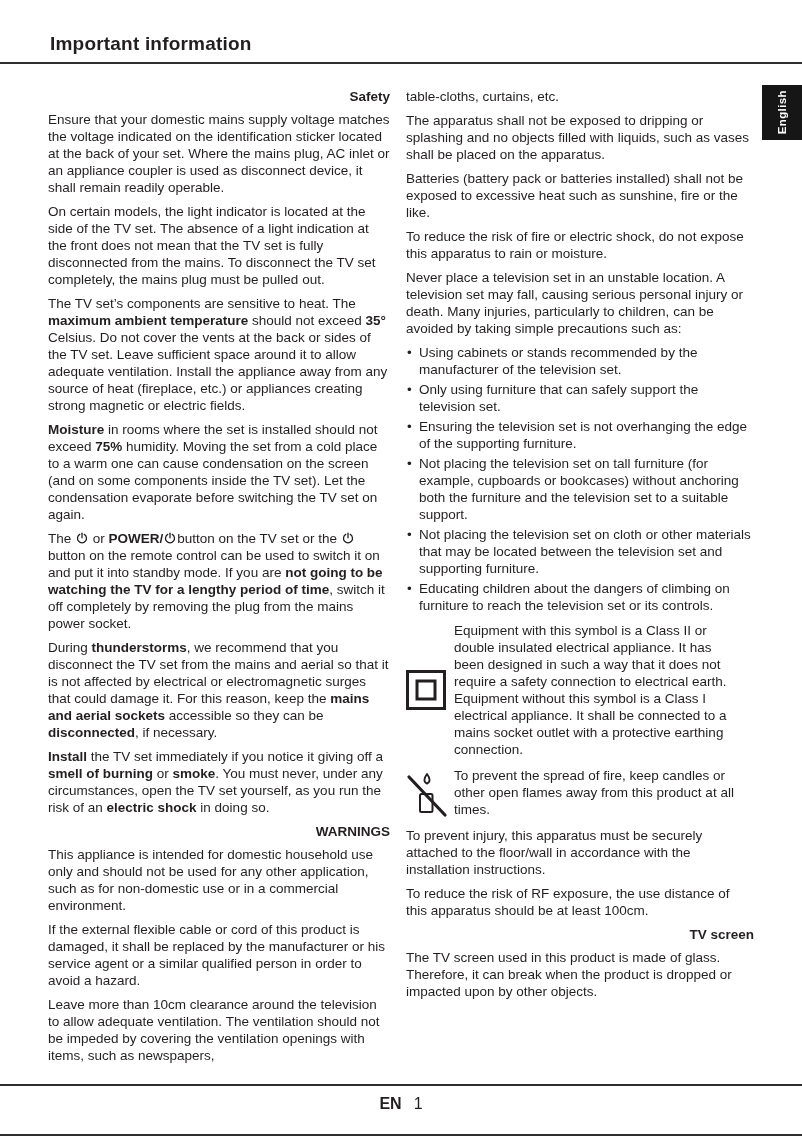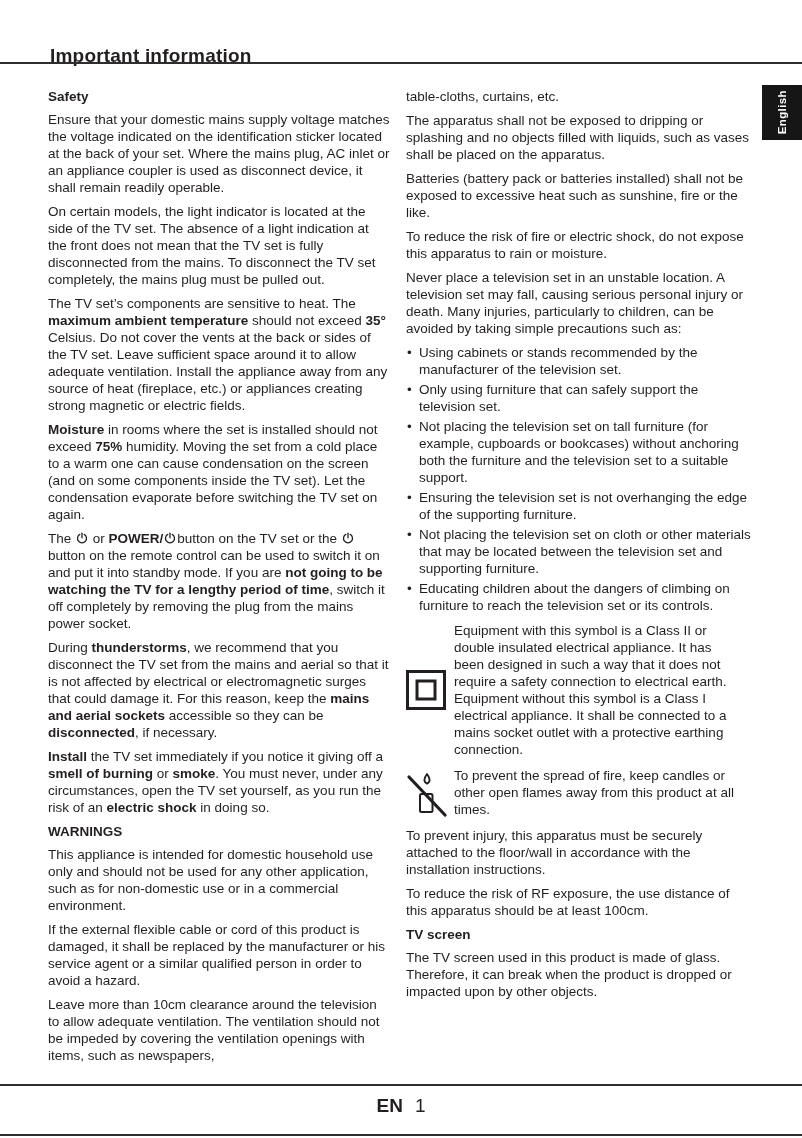--- a/index.html
+++ b/index.html
@@ -6,35 +6,35 @@
   .page {
     position:relative;
     width:802px; height:1138px;
     background:#ffffff;
     font-family:"Liberation Sans", sans-serif;
     color:#231f20;
     overflow:hidden;
     margin:0 auto;
   }
   .title {
-    position:absolute; left:50px; top:45px;
+    position:absolute; left:50px; top:33px;
     font-size:19px; font-weight:bold; letter-spacing:0.2px;
   }
   .header-rule {
     position:absolute; left:0; top:62px; width:802px; height:2px; background:#2e2e2e;
   }
   .columns {
     position:absolute; top:88px; left:48px;
     display:flex; gap:16px;
   }
   .col { font-size:13.5px; line-height:17px; }
   .col-left  { width:342px; }
   .col-right { width:348px; }
   .col p { margin:0 0 7px 0; }
-  .col .h { font-weight:bold; margin:0 0 6px 0; }
+  .col .h { font-weight:bold; margin:0 0 6px 0;text-align:right; }
   .col .h-spaced { margin-top:0; }
   .col b { font-weight:bold; }
   ul.safety-bullets { list-style:none; margin:0 0 3px 0; padding:0; }
   ul.safety-bullets li { position:relative; padding-left:13px; margin:0 0 3px 0; }
   ul.safety-bullets li::before { content:"\2022"; position:absolute; left:1px; }
   .media { display:flex; align-items:center; margin:8px 18px 9px 0; }
   .media .media-icon { flex:0 0 48px; display:flex; justify-content:flex-start; }
   .media .media-text { flex:1; }
   .power-icon { display:inline-block; vertical-align:-1px; line-height:0; padding:0 1px; }
   .lang-tab {
@@ -43,21 +43,21 @@
     display:flex; align-items:center; justify-content:center;
   }
   .lang-tab span {
     writing-mode:vertical-rl; transform:rotate(180deg);
     font-size:11.5px; font-weight:bold; letter-spacing:0.4px;
   }
   .footer-rule-top    { position:absolute; left:0; top:1084px; width:802px; height:2px; background:#2e2e2e; }
   .footer-rule-bottom { position:absolute; left:0; top:1134px; width:802px; height:2px; background:#2e2e2e; }
   .footer-text {
     position:absolute; top:1095px; left:0; width:802px;
-    text-align:center; font-size:19px;
+    text-align:center; font-size:16px;
   }
   .footer-text .lang { font-weight:bold; margin-right:12px; }
 </style>
 </head>
 <body>
 
 <div class="page">
 
   <div class="title">Important information</div>
   <div class="header-rule"></div>
@@ -94,22 +94,22 @@
 
     <div class="col col-right">
       <p>table-cloths, curtains, etc.</p>
       <p>The apparatus shall not be exposed to dripping or splashing and no objects filled with liquids, such as vases shall be placed on the apparatus.</p>
       <p>Batteries (battery pack or batteries installed) shall not be exposed to excessive heat such as sunshine, fire or the like.</p>
       <p>To reduce the risk of fire or electric shock, do not expose this apparatus to rain or moisture.</p>
       <p>Never place a television set in an unstable location. A television set may fall, causing serious personal injury or death. Many injuries, particularly to children, can be avoided by taking simple precautions such as:</p>
       <ul class="safety-bullets">
         <li>Using cabinets or stands recommended by the manufacturer of the television set.</li>
         <li>Only using furniture that can safely support the television set.</li>
+        <li>Ensuring the television set is not overhanging the edge of the supporting furniture.</li>
         <li>Not placing the television set on tall furniture (for example, cupboards or bookcases) without anchoring both the furniture and the television set to a suitable support.</li>
-        <li>Ensuring the television set is not overhanging the edge of the supporting furniture.</li>
         <li>Not placing the television set on cloth or other materials that may be located between the television set and supporting furniture.</li>
         <li>Educating children about the dangers of climbing on furniture to reach the television set or its controls.</li>
       </ul>
 
       <div class="media">
         <div class="media-icon">
           <svg width="40" height="40" viewBox="0 0 40 40" aria-hidden="true">
             <rect x="1.5" y="1.5" width="37" height="37" fill="none" stroke="#231f20" stroke-width="3"></rect>
             <rect x="11" y="11" width="18" height="18" fill="none" stroke="#231f20" stroke-width="3"></rect>
           </svg>

